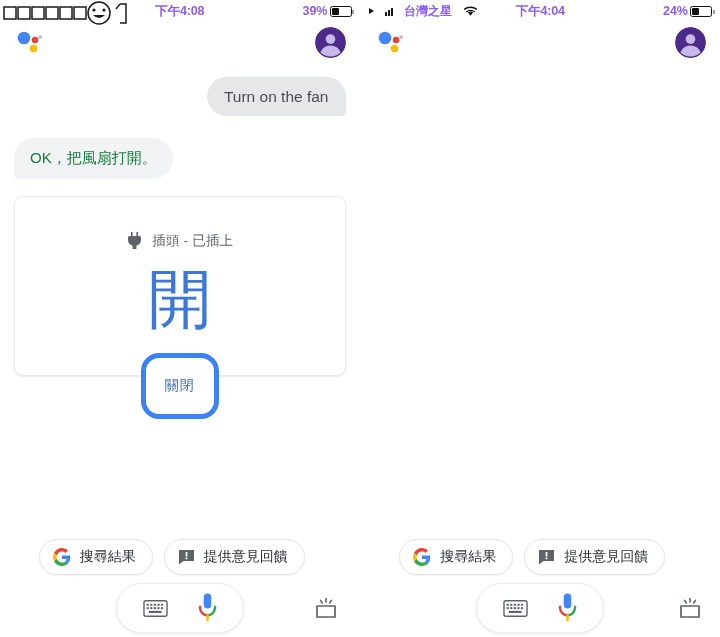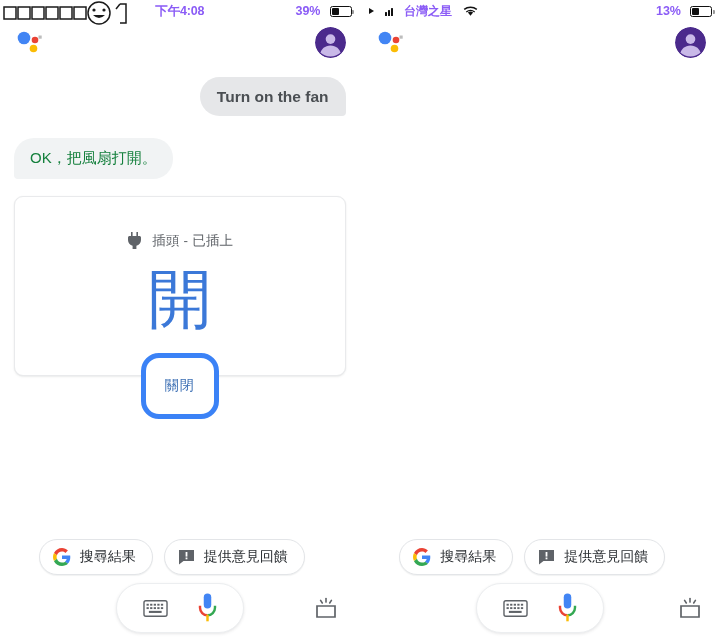--- a/index.html
+++ b/index.html
@@ -54,21 +54,21 @@
     left: 0; right: 0;
     text-align: center;
     font-size: 12.5px;
     font-weight: 700;
     letter-spacing: -0.2px;
   }
   .sb-right {
     margin-left: auto;
     display: flex;
     align-items: center;
-    gap: 9px;
+    gap: 2px;
     z-index: 2;
   }
   .sb-pct { font-size: 12.5px; font-weight: 700; }
   .batt {
     width: 22px; height: 11px;
     border: 1.3px solid #111;
     border-radius: 2.5px;
     position: relative;
     display: inline-block;
     padding: 1px;
@@ -122,21 +122,21 @@
   }
   .assistant-dots { width: 28px; height: 26px; }
   .avatar { width: 31px; height: 31px; border-radius: 50%; }
 
   
   .convo {
     padding: 0 14px;
     box-sizing: border-box;
   }
   .row { display: flex; }
-  .row.user { justify-content: flex-end; margin-top: 15px; font-weight: bold; }
+  .row.user { justify-content: flex-end; margin-top: 15px; }
   .row.bot  { justify-content: flex-start; margin-top: 22px; }
 
   .bubble {
     background: #e6e7e9;
     color: #4a4e52;
     font-size: 15.5px;
     line-height: 1.25;
     padding: 10px 17px;
     border-radius: 20px;
     border-bottom-right-radius: 4px;
@@ -391,22 +391,23 @@
             <b></b>
             <b></b>
           </span>
         <span class="carrier-name">台灣之星</span>
         <svg class="wifi-ico" width="15" height="11" viewBox="0 0 15 11">
           <path d="M7.5 9.8l2.6-3.3a4.2 4.2 0 0 0-5.2 0z" fill="#111"></path>
           <path d="M1.2 3.4a10 10 0 0 1 12.6 0" fill="none" stroke="#111" stroke-width="1.5"></path>
           <path d="M3.3 6a6.8 6.8 0 0 1 8.4 0" fill="none" stroke="#111" stroke-width="1.4"></path>
         </svg>
       </div>
+      <div class="sb-center">下午4:04</div>
       <div class="sb-right">
-        <span class="sb-pct">13%</span>
+        <span class="sb-pct">24%</span>
         <span class="batt">
             <i style="width:40%"></i>
           </span>
       </div>
     </div>
 
     <div class="header">
       <svg class="assistant-dots" viewBox="0 0 28 26">
         <circle cx="8" cy="9" r="6.3" fill="#4285f4"></circle>
         <circle cx="19" cy="11" r="3.3" fill="#ea4335"></circle>

